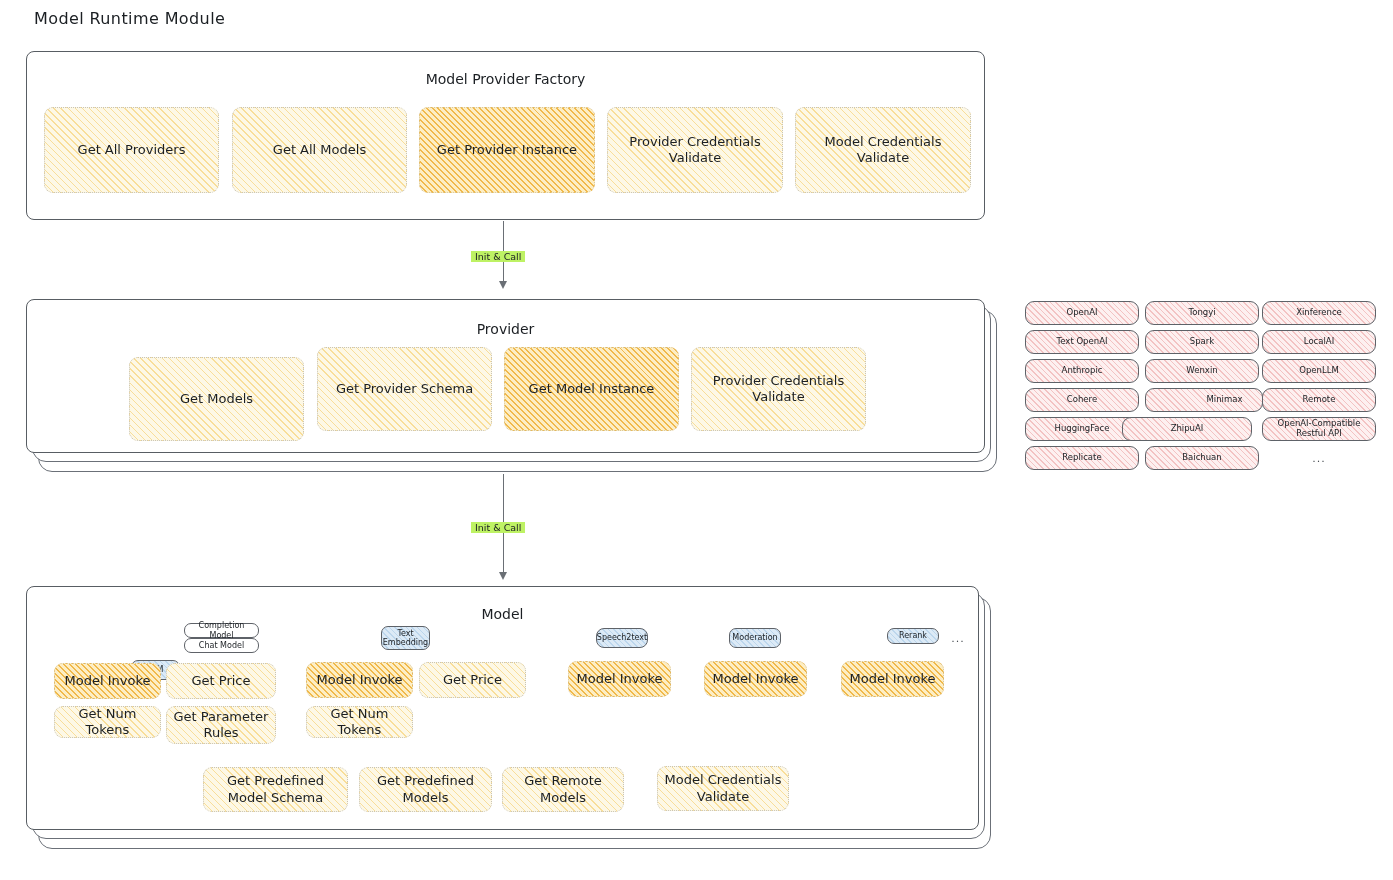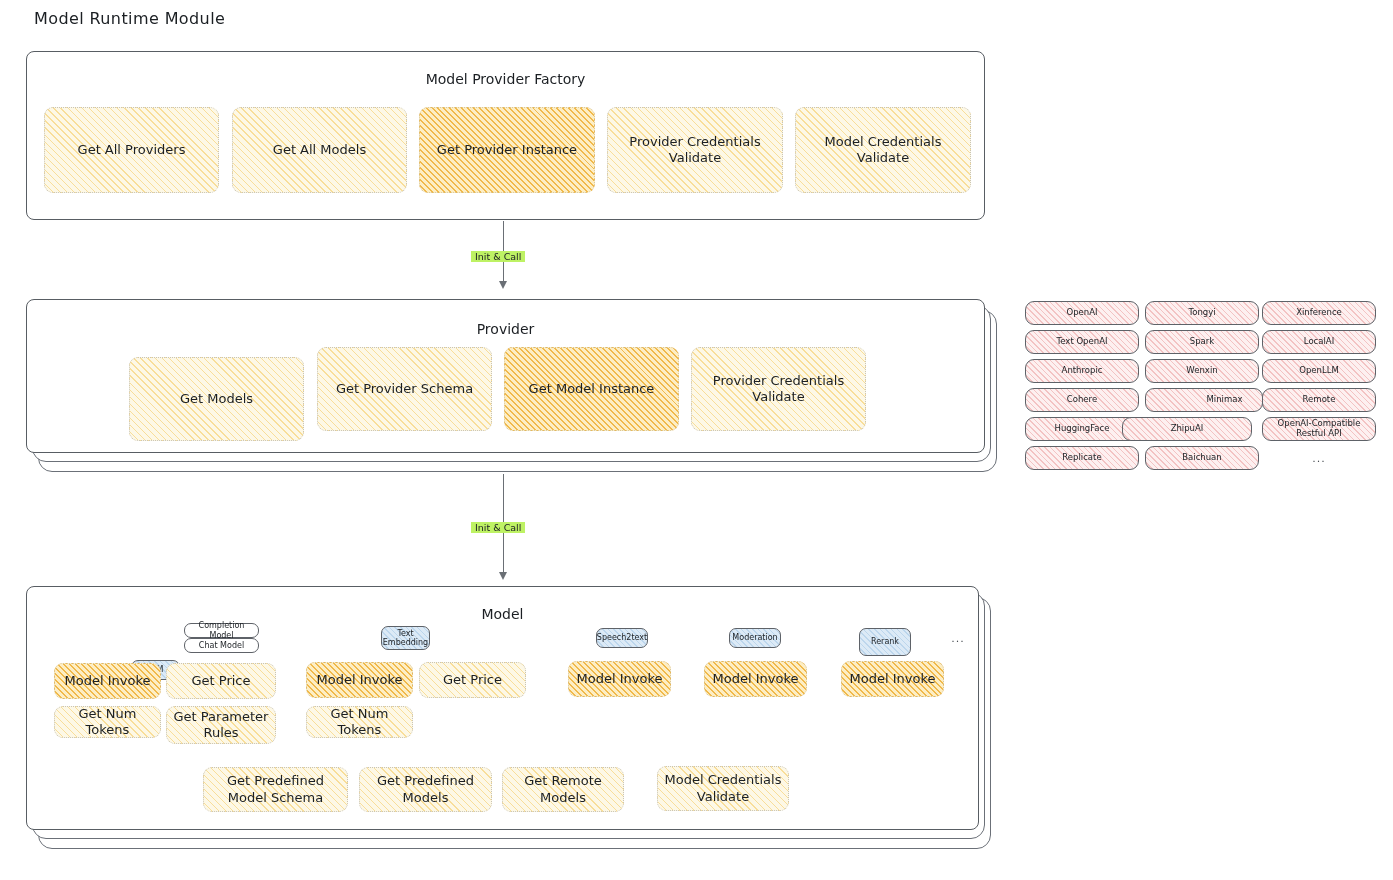--- a/index.html
+++ b/index.html
@@ -194,27 +194,27 @@
 <div class="node cream hand" style="left:166px;top:663px;width:110px;height:36px;">Get Price</div>
 <div class="node cream hand" style="left:54px;top:706px;width:107px;height:32px;">Get Num Tokens</div>
 <div class="node cream hand" style="left:166px;top:706px;width:110px;height:38px;">Get Parameter Rules</div>
 
 <div class="badge blue hand" style="left:381px;top:626px;width:49px;height:24px;">Text Embedding</div>
 
 <div class="node amber hand" style="left:306px;top:662px;width:107px;height:36px;">Model Invoke</div>
 <div class="node cream hand" style="left:419px;top:662px;width:107px;height:36px;">Get Price</div>
 <div class="node cream hand" style="left:306px;top:706px;width:107px;height:32px;">Get Num Tokens</div>
 
-<div class="badge blue hand" style="left:596px;top:628px;width:52px;height:20px;">Speech2text</div>
+<div class="badge blue hand" style="left:596px;top:628px;width:52px;height:20px;border-radius:8px;">Speech2text</div>
 <div class="node amber hand" style="left:568px;top:661px;width:103px;height:36px;">Model Invoke</div>
 
 <div class="badge blue hand" style="left:729px;top:628px;width:52px;height:20px;">Moderation</div>
 <div class="node amber hand" style="left:704px;top:661px;width:103px;height:36px;">Model Invoke</div>
 
-<div class="badge blue hand" style="left:859px;top:628px;width:52px;height:28px;">Rerank</div>
+<div class="badge blue hand" style="left:887px;top:628px;width:52px;height:16px;">Rerank</div>
 <div class="node amber hand" style="left:841px;top:661px;width:103px;height:36px;">Model Invoke</div>
 
 <div class="ellipsis hand" style="left:944px;top:632px;width:28px;">...</div>
 
 <div class="node cream hand" style="left:203px;top:767px;width:145px;height:45px;">Get Predefined Model Schema</div>
 <div class="node cream hand" style="left:359px;top:767px;width:133px;height:45px;">Get Predefined Models</div>
 <div class="node cream hand" style="left:502px;top:767px;width:122px;height:45px;">Get Remote Models</div>
 <div class="node cream hand" style="left:657px;top:766px;width:132px;height:45px;">Model Credentials Validate</div>
 
 </body></html>

